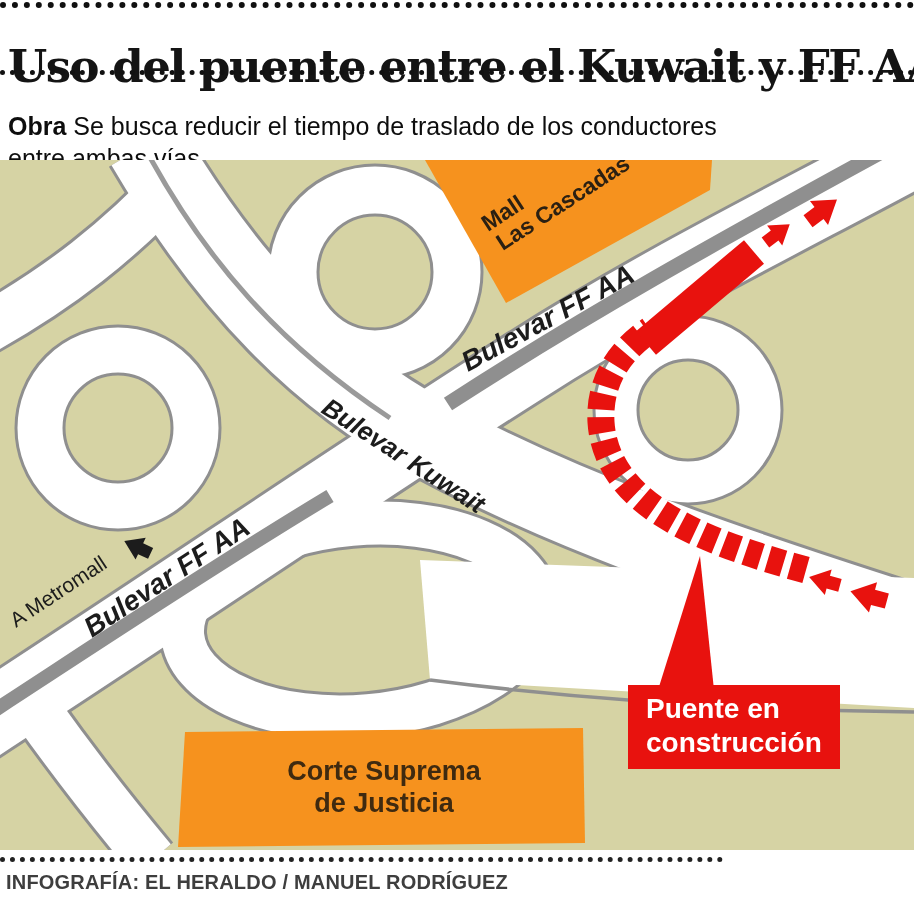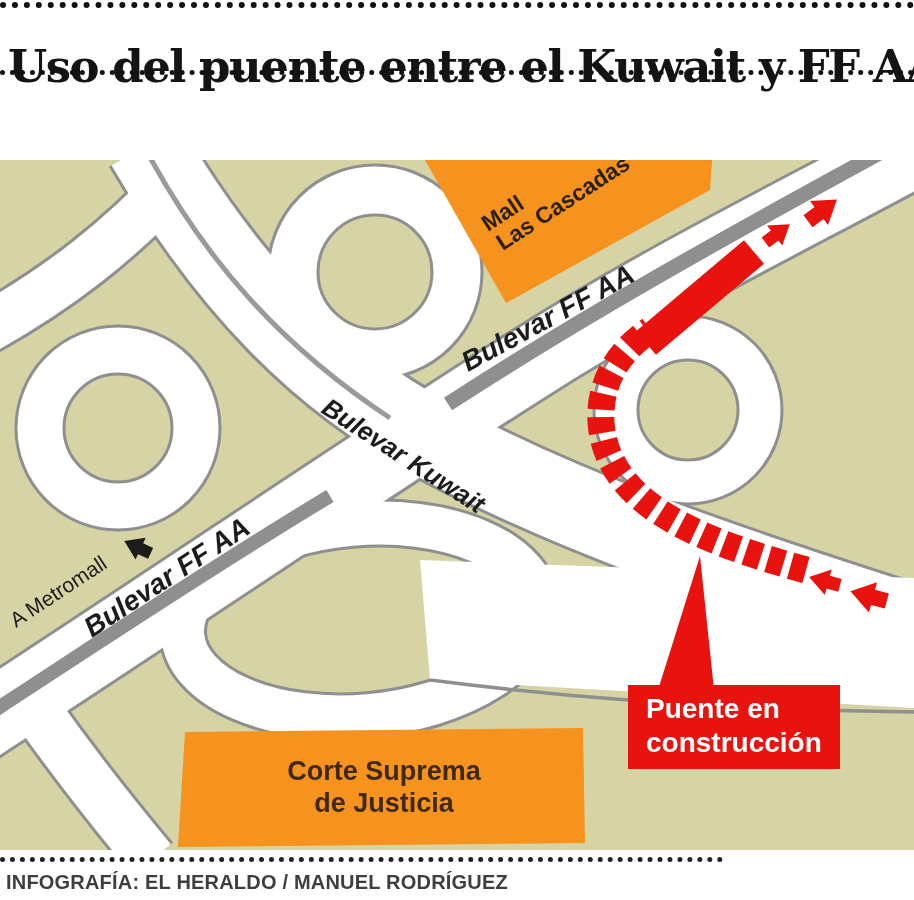--- a/index.html
+++ b/index.html
@@ -55,20 +55,21 @@
 <body>
 
 <div class="page">
 
   <div class="top-rule"></div>
 
   <h1 class="title">Uso del puente entre el Kuwait y FF AA</h1>
 
   <div class="title-rule"></div>
 
+  <p class="subtitle"><b>Obra</b><span> Se busca reducir el tiempo de traslado de los conductores entre ambas vías</span></p>
 
   <div class="map-wrap">
     <svg width="914" height="690" viewBox="0 0 914 690">
 
       <rect x="0" y="0" width="914" height="690" fill="#d6d3a4"></rect>
 
       <g fill="none" stroke="#8f8f8f">
         <path d="M -40,578 C 180,435 350,318 520,210 C 660,120 790,58 930,-18" stroke-width="78"></path>
         <path d="M 146,-15 C 230,128 320,218 430,278 C 560,348 700,398 920,468" stroke-width="86"></path>
         <path d="M 178,18 C 120,80 60,128 -20,172" stroke-width="55"></path>

